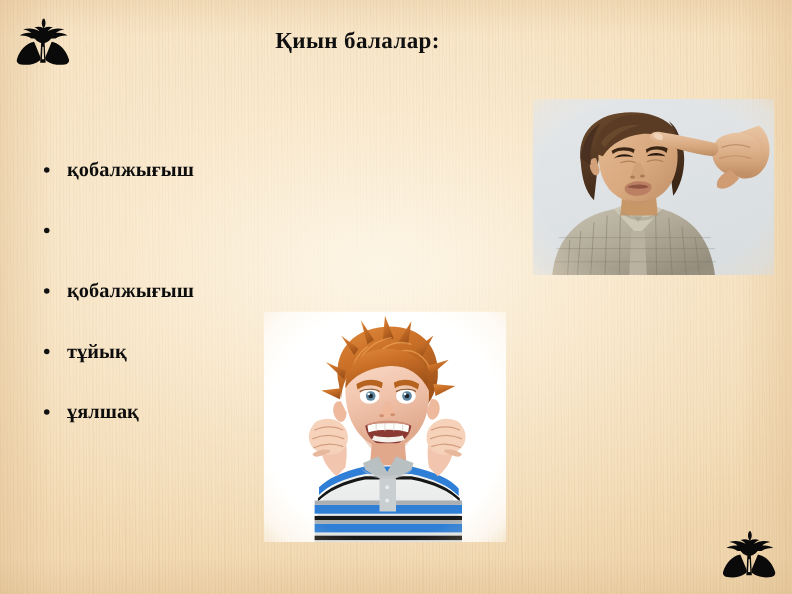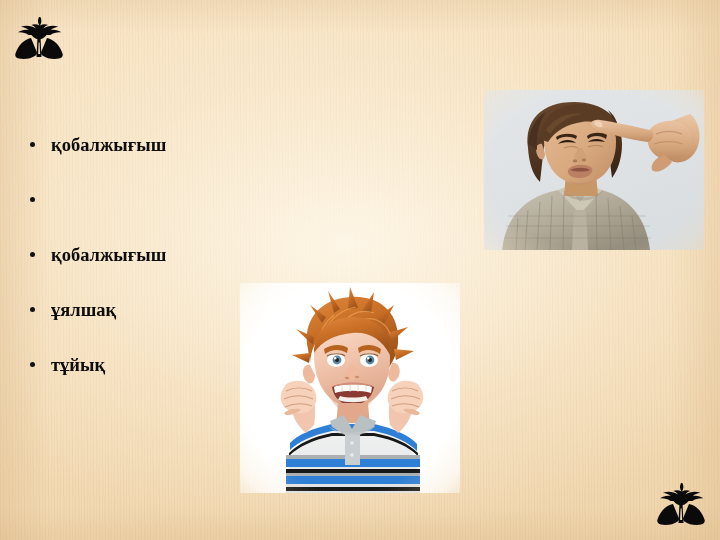--- a/index.html
+++ b/index.html
@@ -72,21 +72,21 @@
     z-index: 5;
     white-space: nowrap;
   }
 
   
   #bullet-list {
     position: absolute;
     left: 22px;
     top: 134px;
     width: 230px;
-    margin: 0;
+    margin: 10px;
     padding: 0;
     list-style: none;
     z-index: 5;
   }
   .bullet-item {
     position: relative;
     height: 55px;
     padding-left: 29px;
     font-family: "Liberation Serif", "DejaVu Serif", serif;
     font-weight: bold;
@@ -167,40 +167,41 @@
         <path d="M39 24 c7 1.4 13 7.4 15.6 15.8 c0.7 2.4 -1 4.4 -3.6 4.8 c-6.4 1 -12.2 -0.2 -16.6 -3.2 c-1.2 -0.8 -1.6 -2 -1.2 -3.4 z
                  M43.5 30.6 c3.2 2.2 5.4 5.1 6.6 8.6 l-2.4 0.5 c-1.2 -3.4 -3.3 -6.1 -6.3 -8.1 z
                  M39.4 34.6 c2.6 1.8 4.4 4.1 5.4 7 l-2.4 0.5 c-1 -2.8 -2.7 -4.9 -5.1 -6.5 z"></path>
 
         <path d="M29.4 25 l3.2 0 l0.9 18 l-5 0 z"></path>
         <path d="M30.6 28.4 l1 0 l0.5 11.5 l-2 0 z" fill="#f3dcba"></path>
       </g>
     </svg>
   </div>
 
+  <div id="slide-title">Қиын балалар:</div>
 
   <ul id="bullet-list">
     <li class="bullet-item">
       <span class="bullet-marker"></span>
       <span class="bullet-text">қобалжығыш</span>
     </li>
     <li class="bullet-item">
       <span class="bullet-marker"></span>
     </li>
     <li class="bullet-item">
       <span class="bullet-marker"></span>
       <span class="bullet-text">қобалжығыш</span>
     </li>
     <li class="bullet-item">
       <span class="bullet-marker"></span>
-      <span class="bullet-text">ұялшақ</span>
+      <span class="bullet-text">тұйық</span>
     </li>
     <li class="bullet-item">
       <span class="bullet-marker"></span>
-      <span class="bullet-text">тұйық</span>
+      <span class="bullet-text">ұялшақ</span>
     </li>
   </ul>
 
   <div class="photo feather" id="photo-scolded-boy">
     <div class="bg"></div>
     <svg viewBox="0 0 220 160" preserveAspectRatio="none" xmlns="http://www.w3.org/2000/svg" aria-hidden="true">
       <defs>
         <linearGradient id="skin1" x1="0" y1="0" x2="1" y2="1">
           <stop offset="0%" stop-color="#e7bb95"></stop>
           <stop offset="55%" stop-color="#d9a97f"></stop>

